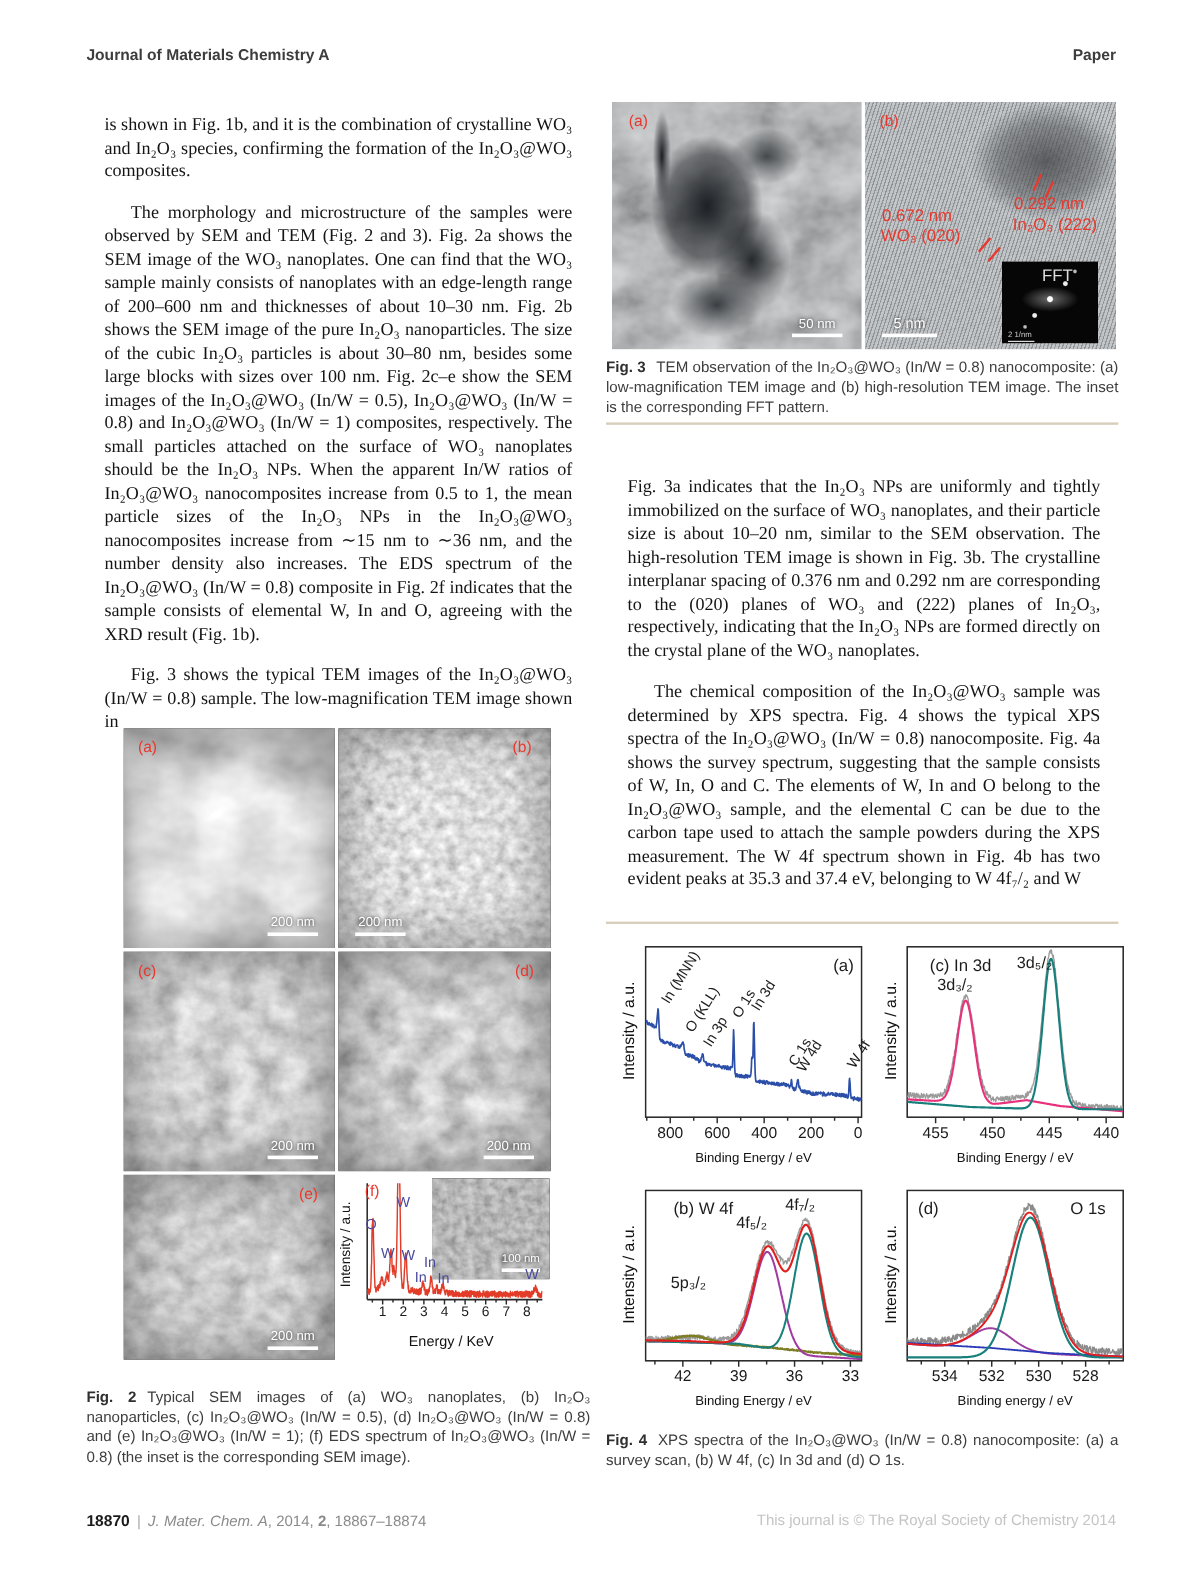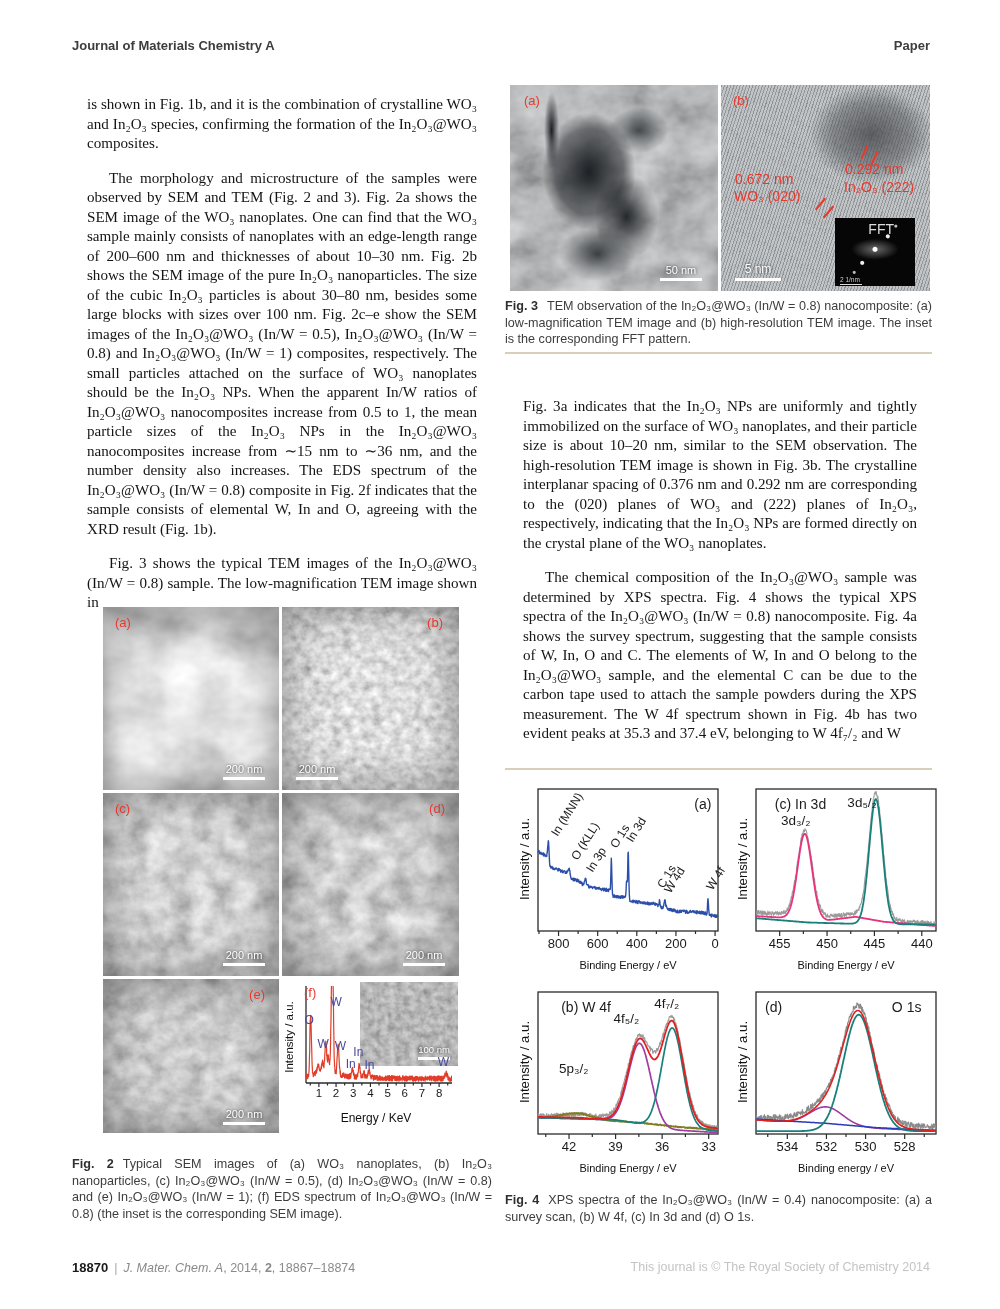--- a/index.html
+++ b/index.html
@@ -347,21 +347,21 @@
               <polyline points="1.0,128.1 1.3,128.1 1.6,128.1 2.0,128.1 2.3,128.2 2.6,128.2 2.9,128.2 3.3,128.2 3.6,128.2 3.9,128.3 4.2,128.3 4.5,128.3 4.9,128.3 5.2,128.3 5.5,128.4 5.8,128.4 6.1,128.4 6.5,128.4 6.8,128.4 7.1,128.5 7.4,128.5 7.8,128.5 8.1,128.5 8.4,128.5 8.7,128.6 9.0,128.6 9.4,128.6 9.7,128.6 10.0,128.6 10.3,128.7 10.6,128.7 11.0,128.7 11.3,128.7 11.6,128.7 11.9,128.8 12.3,128.8 12.6,128.8 12.9,128.8 13.2,128.8 13.5,128.8 13.9,128.9 14.2,128.9 14.5,128.9 14.8,128.9 15.1,128.9 15.5,129.0 15.8,129.0 16.1,129.0 16.4,129.0 16.7,129.0 17.1,129.1 17.4,129.1 17.7,129.1 18.0,129.1 18.4,129.1 18.7,129.2 19.0,129.2 19.3,129.2 19.6,129.2 20.0,129.2 20.3,129.3 20.6,129.3 20.9,129.3 21.2,129.3 21.6,129.3 21.9,129.4 22.2,129.4 22.5,129.4 22.9,129.4 23.2,129.4 23.5,129.5 23.8,129.5 24.1,129.5 24.5,129.5 24.8,129.5 25.1,129.5 25.4,129.6 25.7,129.6 26.1,129.6 26.4,129.6 26.7,129.6 27.0,129.7 27.4,129.7 27.7,129.7 28.0,129.7 28.3,129.7 28.6,129.8 29.0,129.8 29.3,129.8 29.6,129.8 29.9,129.8 30.2,129.9 30.6,129.9 30.9,129.9 31.2,129.9 31.5,129.9 31.9,130.0 32.2,130.0 32.5,130.0 32.8,130.0 33.1,130.0 33.5,130.1 33.8,130.1 34.1,130.1 34.4,130.1 34.8,130.1 35.1,130.2 35.4,130.2 35.7,130.2 36.0,130.2 36.4,130.2 36.7,130.2 37.0,130.3 37.3,130.3 37.6,130.3 38.0,130.3 38.3,130.3 38.6,130.4 38.9,130.4 39.3,130.4 39.6,130.4 39.9,130.4 40.2,130.5 40.5,130.5 40.9,130.5 41.2,130.5 41.5,130.5 41.8,130.6 42.1,130.6 42.5,130.6 42.8,130.6 43.1,130.6 43.4,130.7 43.8,130.7 44.1,130.7 44.4,130.7 44.7,130.7 45.0,130.8 45.4,130.8 45.7,130.8 46.0,130.8 46.3,130.8 46.6,130.9 47.0,130.9 47.3,130.9 47.6,130.9 47.9,130.9 48.2,130.9 48.6,131.0 48.9,131.0 49.2,131.0 49.5,131.0 49.9,131.0 50.2,131.1 50.5,131.1 50.8,131.1 51.1,131.1 51.5,131.1 51.8,131.2 52.1,131.2 52.4,131.2 52.7,131.2 53.1,131.2 53.4,131.3 53.7,131.3 54.0,131.3 54.4,131.3 54.7,131.3 55.0,131.4 55.3,131.4 55.6,131.4 56.0,131.4 56.3,131.4 56.6,131.5 56.9,131.5 57.2,131.5 57.6,131.5 57.9,131.5 58.2,131.6 58.5,131.6 58.9,131.6 59.2,131.6 59.5,131.6 59.8,131.6 60.1,131.7 60.5,131.7 60.8,131.7 61.1,131.7 61.4,131.7 61.8,131.8 62.1,131.8 62.4,131.8 62.7,131.8 63.0,131.8 63.4,131.9 63.7,131.9 64.0,131.9 64.3,131.9 64.6,131.9 65.0,132.0 65.3,132.0 65.6,132.0 65.9,132.0 66.3,132.0 66.6,132.1 66.9,132.1 67.2,132.1 67.5,132.1 67.9,132.1 68.2,132.2 68.5,132.2 68.8,132.2 69.1,132.2 69.5,132.2 69.8,132.3 70.1,132.3 70.4,132.3 70.8,132.3 71.1,132.3 71.4,132.3 71.7,132.4 72.0,132.4 72.4,132.4 72.7,132.5 73.0,132.5 73.3,132.5 73.6,132.5 74.0,132.6 74.3,132.6 74.6,132.6 74.9,132.7 75.3,132.7 75.6,132.7 75.9,132.7 76.2,132.8 76.5,132.8 76.9,132.8 77.2,132.9 77.5,132.9 77.8,132.9 78.1,132.9 78.5,133.0 78.8,133.0 79.1,133.0 79.4,133.0 79.7,133.1 80.1,133.1 80.4,133.1 80.7,133.2 81.0,133.2 81.4,133.2 81.7,133.2 82.0,133.3 82.3,133.3 82.6,133.3 83.0,133.4 83.3,133.4 83.6,133.4 83.9,133.4 84.2,133.5 84.6,133.5 84.9,133.5 85.2,133.6 85.5,133.6 85.9,133.6 86.2,133.6 86.5,133.7 86.8,133.7 87.1,133.7 87.5,133.7 87.8,133.8 88.1,133.8 88.4,133.8 88.7,133.9 89.1,133.9 89.4,133.9 89.7,133.9 90.0,134.0 90.4,134.0 90.7,134.0 91.0,134.1 91.3,134.1 91.6,134.1 92.0,134.1 92.3,134.2 92.6,134.2 92.9,134.2 93.3,134.2 93.6,134.3 93.9,134.3 94.2,134.3 94.5,134.4 94.9,134.4 95.2,134.4 95.5,134.4 95.8,134.5 96.1,134.5 96.5,134.5 96.8,134.6 97.1,134.6 97.4,134.6 97.8,134.6 98.1,134.7 98.4,134.7 98.7,134.7 99.0,134.8 99.4,134.8 99.7,134.8 100.0,134.8 100.3,134.9 100.6,134.9 101.0,134.9 101.3,134.9 101.6,135.0 101.9,135.0 102.3,135.0 102.6,135.1 102.9,135.1 103.2,135.1 103.5,135.1 103.9,135.2 104.2,135.2 104.5,135.2 104.8,135.3 105.1,135.3 105.5,135.3 105.8,135.3 106.1,135.4 106.4,135.4 106.7,135.4 107.1,135.5 107.4,135.5 107.7,135.5 108.0,135.5 108.4,135.6 108.7,135.6 109.0,135.6 109.3,135.6 109.6,135.7 110.0,135.7 110.3,135.7 110.6,135.8 110.9,135.8 111.2,135.8 111.6,135.8 111.9,135.9 112.2,135.9 112.5,135.9 112.9,136.0 113.2,136.0 113.5,136.0 113.8,136.0 114.1,136.1 114.5,136.1 114.8,136.1 115.1,136.2 115.4,136.2 115.7,136.2 116.1,136.2 116.4,136.3 116.7,136.3 117.0,136.3 117.4,136.3 117.7,136.4 118.0,136.4 118.3,136.4 118.6,136.5 119.0,136.5 119.3,136.5 119.6,136.5 119.9,136.6 120.2,136.6 120.6,136.6 120.9,136.6 121.2,136.7 121.5,136.7 121.9,136.7 122.2,136.7 122.5,136.7 122.8,136.7 123.1,136.7 123.5,136.8 123.8,136.8 124.1,136.8 124.4,136.8 124.8,136.8 125.1,136.8 125.4,136.8 125.7,136.9 126.0,136.9 126.4,136.9 126.7,136.9 127.0,136.9 127.3,136.9 127.6,137.0 128.0,137.0 128.3,137.0 128.6,137.0 128.9,137.0 129.3,137.0 129.6,137.0 129.9,137.1 130.2,137.1 130.5,137.1 130.9,137.1 131.2,137.1 131.5,137.1 131.8,137.1 132.1,137.2 132.5,137.2 132.8,137.2 133.1,137.2 133.4,137.2 133.8,137.2 134.1,137.3 134.4,137.3 134.7,137.3 135.0,137.3 135.4,137.3 135.7,137.3 136.0,137.3 136.3,137.4 136.6,137.4 137.0,137.4 137.3,137.4 137.6,137.4 137.9,137.4 138.2,137.4 138.6,137.5 138.9,137.5 139.2,137.5 139.5,137.5 139.9,137.5 140.2,137.5 140.5,137.6 140.8,137.6 141.1,137.6 141.5,137.6 141.8,137.6 142.1,137.6 142.4,137.6 142.7,137.7 143.1,137.7 143.4,137.7 143.7,137.7 144.0,137.7 144.4,137.7 144.7,137.7 145.0,137.8 145.3,137.8 145.6,137.8 146.0,137.8 146.3,137.8 146.6,137.8 146.9,137.9 147.2,137.9 147.6,137.9 147.9,137.9 148.2,137.9 148.5,137.9 148.9,137.9 149.2,138.0 149.5,138.0 149.8,138.0 150.1,138.0 150.5,138.0 150.8,138.0 151.1,138.1 151.4,138.1 151.8,138.1 152.1,138.1 152.4,138.1 152.7,138.1 153.0,138.1 153.4,138.2 153.7,138.2 154.0,138.2 154.3,138.2 154.6,138.2 155.0,138.2 155.3,138.2 155.6,138.3 155.9,138.3 156.3,138.3 156.6,138.3 156.9,138.3 157.2,138.3 157.5,138.4 157.9,138.4 158.2,138.4 158.5,138.4 158.8,138.4 159.1,138.4 159.5,138.4 159.8,138.5 160.1,138.5 160.4,138.5 160.8,138.5 161.1,138.5 161.4,138.5 161.7,138.5 162.0,138.6 162.4,138.6 162.7,138.6 163.0,138.6 163.3,138.6 163.6,138.6 164.0,138.7 164.3,138.7 164.6,138.7 164.9,138.7 165.3,138.7 165.6,138.7 165.9,138.7 166.2,138.8 166.5,138.8 166.9,138.8 167.2,138.8 167.5,138.8 167.8,138.8 168.1,138.8 168.5,138.9 168.8,138.9 169.1,138.9 169.4,138.9 169.7,138.9 170.1,138.9 170.4,139.0 170.7,139.0 171.0,139.0 171.4,139.0 171.7,139.0 172.0,139.0 172.3,139.0 172.6,139.1 173.0,139.1 173.3,139.1 173.6,139.1 173.9,139.1 174.2,139.1 174.6,139.1 174.9,139.2 175.2,139.2 175.5,139.2 175.9,139.2 176.2,139.2 176.5,139.2 176.8,139.3 177.1,139.3 177.5,139.3 177.8,139.3 178.1,139.3 178.4,139.3 178.7,139.3 179.1,139.4 179.4,139.4 179.7,139.4 180.0,139.4 180.4,139.4 180.7,139.4 181.0,139.4 " fill="none" stroke="#2a3ab8" stroke-width="1.5" stroke-linejoin="round"></polyline>
               <polyline points="1.0,140.2 1.3,140.2 1.6,140.2 2.0,140.2 2.3,140.2 2.6,140.2 2.9,140.2 3.3,140.2 3.6,140.2 3.9,140.2 4.2,140.2 4.5,140.2 4.9,140.2 5.2,140.2 5.5,140.2 5.8,140.2 6.1,140.2 6.5,140.2 6.8,140.2 7.1,140.2 7.4,140.2 7.8,140.2 8.1,140.2 8.4,140.2 8.7,140.2 9.0,140.2 9.4,140.2 9.7,140.2 10.0,140.2 10.3,140.2 10.6,140.2 11.0,140.2 11.3,140.2 11.6,140.2 11.9,140.2 12.3,140.2 12.6,140.2 12.9,140.2 13.2,140.2 13.5,140.2 13.9,140.2 14.2,140.2 14.5,140.2 14.8,140.2 15.1,140.2 15.5,140.2 15.8,140.2 16.1,140.2 16.4,140.2 16.7,140.2 17.1,140.2 17.4,140.2 17.7,140.2 18.0,140.2 18.4,140.2 18.7,140.2 19.0,140.2 19.3,140.2 19.6,140.2 20.0,140.2 20.3,140.2 20.6,140.2 20.9,140.2 21.2,140.2 21.6,140.2 21.9,140.2 22.2,140.2 22.5,140.2 22.9,140.2 23.2,140.2 23.5,140.2 23.8,140.2 24.1,140.2 24.5,140.2 24.8,140.2 25.1,140.2 25.4,140.2 25.7,140.2 26.1,140.2 26.4,140.2 26.7,140.2 27.0,140.2 27.4,140.2 27.7,140.2 28.0,140.2 28.3,140.2 28.6,140.2 29.0,140.2 29.3,140.2 29.6,140.2 29.9,140.2 30.2,140.2 30.6,140.2 30.9,140.2 31.2,140.2 31.5,140.2 31.9,140.2 32.2,140.2 32.5,140.2 32.8,140.2 33.1,140.2 33.5,140.2 33.8,140.2 34.1,140.2 34.4,140.2 34.8,140.2 35.1,140.2 35.4,140.2 35.7,140.2 36.0,140.2 36.4,140.2 36.7,140.2 37.0,140.2 37.3,140.2 37.6,140.2 38.0,140.1 38.3,140.1 38.6,140.1 38.9,140.1 39.3,140.1 39.6,140.1 39.9,140.1 40.2,140.1 40.5,140.1 40.9,140.1 41.2,140.1 41.5,140.1 41.8,140.1 42.1,140.1 42.5,140.1 42.8,140.1 43.1,140.1 43.4,140.1 43.8,140.1 44.1,140.1 44.4,140.1 44.7,140.1 45.0,140.1 45.4,140.1 45.7,140.1 46.0,140.1 46.3,140.1 46.6,140.1 47.0,140.0 47.3,140.0 47.6,140.0 47.9,140.0 48.2,140.0 48.6,140.0 48.9,140.0 49.2,140.0 49.5,139.9 49.9,139.9 50.2,139.9 50.5,139.9 50.8,139.9 51.1,139.9 51.5,139.8 51.8,139.8 52.1,139.8 52.4,139.7 52.7,139.7 53.1,139.7 53.4,139.7 53.7,139.6 54.0,139.6 54.4,139.5 54.7,139.5 55.0,139.4 55.3,139.4 55.6,139.3 56.0,139.3 56.3,139.2 56.6,139.2 56.9,139.1 57.2,139.0 57.6,139.0 57.9,138.9 58.2,138.8 58.5,138.7 58.9,138.6 59.2,138.5 59.5,138.4 59.8,138.3 60.1,138.2 60.5,138.1 60.8,137.9 61.1,137.8 61.4,137.7 61.8,137.5 62.1,137.3 62.4,137.2 62.7,137.0 63.0,136.8 63.4,136.6 63.7,136.4 64.0,136.2 64.3,136.0 64.6,135.8 65.0,135.5 65.3,135.3 65.6,135.0 65.9,134.7 66.3,134.4 66.6,134.1 66.9,133.8 67.2,133.5 67.5,133.2 67.9,132.8 68.2,132.4 68.5,132.0 68.8,131.6 69.1,131.2 69.5,130.8 69.8,130.3 70.1,129.9 70.4,129.4 70.8,128.9 71.1,128.3 71.4,127.8 71.7,127.2 72.0,126.7 72.4,126.1 72.7,125.4 73.0,124.8 73.3,124.1 73.6,123.5 74.0,122.8 74.3,122.0 74.6,121.3 74.9,120.5 75.3,119.7 75.6,118.9 75.9,118.1 76.2,117.2 76.5,116.3 76.9,115.4 77.2,114.5 77.5,113.5 77.8,112.6 78.1,111.6 78.5,110.5 78.8,109.5 79.1,108.4 79.4,107.3 79.7,106.2 80.1,105.1 80.4,103.9 80.7,102.8 81.0,101.6 81.4,100.4 81.7,99.1 82.0,97.9 82.3,96.6 82.6,95.3 83.0,94.0 83.3,92.6 83.6,91.3 83.9,89.9 84.2,88.5 84.6,87.2 84.9,85.7 85.2,84.3 85.5,82.9 85.9,81.5 86.2,80.0 86.5,78.5 86.8,77.1 87.1,75.6 87.5,74.1 87.8,72.6 88.1,71.2 88.4,69.7 88.7,68.2 89.1,66.7 89.4,65.2 89.7,63.7 90.0,62.3 90.4,60.8 90.7,59.3 91.0,57.9 91.3,56.4 91.6,55.0 92.0,53.6 92.3,52.2 92.6,50.8 92.9,49.5 93.3,48.1 93.6,46.8 93.9,45.5 94.2,44.2 94.5,43.0 94.9,41.8 95.2,40.6 95.5,39.4 95.8,38.3 96.1,37.2 96.5,36.2 96.8,35.1 97.1,34.1 97.4,33.2 97.8,32.3 98.1,31.4 98.4,30.6 98.7,29.8 99.0,29.1 99.4,28.4 99.7,27.7 100.0,27.1 100.3,26.6 100.6,26.1 101.0,25.6 101.3,25.2 101.6,24.8 101.9,24.5 102.3,24.3 102.6,24.0 102.9,23.9 103.2,23.8 103.5,23.7 103.9,23.7 104.2,23.8 104.5,23.9 104.8,24.0 105.1,24.2 105.5,24.5 105.8,24.8 106.1,25.1 106.4,25.5 106.7,26.0 107.1,26.5 107.4,27.0 107.7,27.6 108.0,28.3 108.4,29.0 108.7,29.7 109.0,30.5 109.3,31.3 109.6,32.2 110.0,33.1 110.3,34.0 110.6,35.0 110.9,36.0 111.2,37.1 111.6,38.2 111.9,39.3 112.2,40.4 112.5,41.6 112.9,42.8 113.2,44.1 113.5,45.3 113.8,46.6 114.1,48.0 114.5,49.3 114.8,50.6 115.1,52.0 115.4,53.4 115.7,54.8 116.1,56.3 116.4,57.7 116.7,59.1 117.0,60.6 117.4,62.1 117.7,63.5 118.0,65.0 118.3,66.5 118.6,68.0 119.0,69.5 119.3,71.0 119.6,72.4 119.9,73.9 120.2,75.4 120.6,76.9 120.9,78.4 121.2,79.8 121.5,81.3 121.9,82.7 122.2,84.1 122.5,85.6 122.8,87.0 123.1,88.4 123.5,89.7 123.8,91.1 124.1,92.5 124.4,93.8 124.8,95.1 125.1,96.4 125.4,97.7 125.7,99.0 126.0,100.2 126.4,101.4 126.7,102.6 127.0,103.8 127.3,105.0 127.6,106.1 128.0,107.2 128.3,108.3 128.6,109.4 128.9,110.4 129.3,111.4 129.6,112.4 129.9,113.4 130.2,114.4 130.5,115.3 130.9,116.2 131.2,117.1 131.5,118.0 131.8,118.8 132.1,119.6 132.5,120.4 132.8,121.2 133.1,121.9 133.4,122.7 133.8,123.4 134.1,124.1 134.4,124.7 134.7,125.4 135.0,126.0 135.4,126.6 135.7,127.2 136.0,127.7 136.3,128.3 136.6,128.8 137.0,129.3 137.3,129.8 137.6,130.3 137.9,130.7 138.2,131.2 138.6,131.6 138.9,132.0 139.2,132.4 139.5,132.7 139.9,133.1 140.2,133.5 140.5,133.8 140.8,134.1 141.1,134.4 141.5,134.7 141.8,135.0 142.1,135.2 142.4,135.5 142.7,135.7 143.1,136.0 143.4,136.2 143.7,136.4 144.0,136.6 144.4,136.8 144.7,137.0 145.0,137.2 145.3,137.3 145.6,137.5 146.0,137.6 146.3,137.8 146.6,137.9 146.9,138.0 147.2,138.2 147.6,138.3 147.9,138.4 148.2,138.5 148.5,138.6 148.9,138.7 149.2,138.8 149.5,138.9 149.8,138.9 150.1,139.0 150.5,139.1 150.8,139.2 151.1,139.2 151.4,139.3 151.8,139.3 152.1,139.4 152.4,139.4 152.7,139.5 153.0,139.5 153.4,139.6 153.7,139.6 154.0,139.6 154.3,139.7 154.6,139.7 155.0,139.7 155.3,139.8 155.6,139.8 155.9,139.8 156.3,139.8 156.6,139.9 156.9,139.9 157.2,139.9 157.5,139.9 157.9,139.9 158.2,140.0 158.5,140.0 158.8,140.0 159.1,140.0 159.5,140.0 159.8,140.0 160.1,140.0 160.4,140.0 160.8,140.1 161.1,140.1 161.4,140.1 161.7,140.1 162.0,140.1 162.4,140.1 162.7,140.1 163.0,140.1 163.3,140.1 163.6,140.1 164.0,140.1 164.3,140.1 164.6,140.1 164.9,140.1 165.3,140.1 165.6,140.1 165.9,140.1 166.2,140.1 166.5,140.1 166.9,140.1 167.2,140.1 167.5,140.1 167.8,140.1 168.1,140.1 168.5,140.1 168.8,140.1 169.1,140.1 169.4,140.1 169.7,140.1 170.1,140.2 170.4,140.2 170.7,140.2 171.0,140.2 171.4,140.2 171.7,140.2 172.0,140.2 172.3,140.2 172.6,140.2 173.0,140.2 173.3,140.2 173.6,140.2 173.9,140.2 174.2,140.2 174.6,140.2 174.9,140.2 175.2,140.2 175.5,140.2 175.9,140.2 176.2,140.2 176.5,140.2 176.8,140.2 177.1,140.2 177.5,140.2 177.8,140.2 178.1,140.2 178.4,140.2 178.7,140.2 179.1,140.2 179.4,140.2 179.7,140.2 180.0,140.2 180.4,140.2 180.7,140.2 181.0,140.2 " fill="none" stroke="#17807c" stroke-width="1.8" stroke-linejoin="round"></polyline>
               <polyline points="1.0,128.8 1.3,128.8 1.6,128.8 2.0,128.9 2.3,128.9 2.6,128.9 2.9,128.9 3.3,129.0 3.6,129.0 3.9,129.0 4.2,129.0 4.5,129.1 4.9,129.1 5.2,129.1 5.5,129.1 5.8,129.2 6.1,129.2 6.5,129.2 6.8,129.2 7.1,129.3 7.4,129.3 7.8,129.3 8.1,129.3 8.4,129.4 8.7,129.4 9.0,129.4 9.4,129.4 9.7,129.4 10.0,129.5 10.3,129.5 10.6,129.5 11.0,129.5 11.3,129.6 11.6,129.6 11.9,129.6 12.3,129.6 12.6,129.6 12.9,129.7 13.2,129.7 13.5,129.7 13.9,129.7 14.2,129.8 14.5,129.8 14.8,129.8 15.1,129.8 15.5,129.8 15.8,129.9 16.1,129.9 16.4,129.9 16.7,129.9 17.1,129.9 17.4,129.9 17.7,130.0 18.0,130.0 18.4,130.0 18.7,130.0 19.0,130.0 19.3,130.0 19.6,130.0 20.0,130.1 20.3,130.1 20.6,130.1 20.9,130.1 21.2,130.1 21.6,130.1 21.9,130.1 22.2,130.1 22.5,130.1 22.9,130.1 23.2,130.2 23.5,130.2 23.8,130.2 24.1,130.2 24.5,130.2 24.8,130.2 25.1,130.2 25.4,130.2 25.7,130.2 26.1,130.2 26.4,130.2 26.7,130.1 27.0,130.1 27.4,130.1 27.7,130.1 28.0,130.1 28.3,130.1 28.6,130.1 29.0,130.1 29.3,130.1 29.6,130.0 29.9,130.0 30.2,130.0 30.6,130.0 30.9,130.0 31.2,129.9 31.5,129.9 31.9,129.9 32.2,129.8 32.5,129.8 32.8,129.8 33.1,129.7 33.5,129.7 33.8,129.6 34.1,129.6 34.4,129.6 34.8,129.5 35.1,129.5 35.4,129.4 35.7,129.3 36.0,129.3 36.4,129.2 36.7,129.2 37.0,129.1 37.3,129.0 37.6,129.0 38.0,128.9 38.3,128.8 38.6,128.7 38.9,128.7 39.3,128.6 39.6,128.5 39.9,128.4 40.2,128.3 40.5,128.2 40.9,128.1 41.2,128.0 41.5,127.9 41.8,127.8 42.1,127.7 42.5,127.6 42.8,127.5 43.1,127.4 43.4,127.2 43.8,127.1 44.1,127.0 44.4,126.9 44.7,126.7 45.0,126.6 45.4,126.5 45.7,126.3 46.0,126.2 46.3,126.0 46.6,125.9 47.0,125.7 47.3,125.6 47.6,125.4 47.9,125.2 48.2,125.1 48.6,124.9 48.9,124.7 49.2,124.6 49.5,124.4 49.9,124.2 50.2,124.0 50.5,123.8 50.8,123.6 51.1,123.5 51.5,123.3 51.8,123.1 52.1,122.9 52.4,122.7 52.7,122.4 53.1,122.2 53.4,122.0 53.7,121.8 54.0,121.6 54.4,121.4 54.7,121.1 55.0,120.9 55.3,120.7 55.6,120.4 56.0,120.2 56.3,120.0 56.6,119.7 56.9,119.5 57.2,119.2 57.6,118.9 57.9,118.7 58.2,118.4 58.5,118.2 58.9,117.9 59.2,117.6 59.5,117.3 59.8,117.0 60.1,116.8 60.5,116.5 60.8,116.2 61.1,115.9 61.4,115.5 61.8,115.2 62.1,114.9 62.4,114.6 62.7,114.3 63.0,113.9 63.4,113.6 63.7,113.2 64.0,112.9 64.3,112.5 64.6,112.2 65.0,111.8 65.3,111.4 65.6,111.0 65.9,110.6 66.3,110.2 66.6,109.8 66.9,109.4 67.2,108.9 67.5,108.5 67.9,108.0 68.2,107.6 68.5,107.1 68.8,106.6 69.1,106.1 69.5,105.6 69.8,105.1 70.1,104.6 70.4,104.1 70.8,103.5 71.1,103.0 71.4,102.4 71.7,101.8 72.0,101.2 72.4,100.6 72.7,100.0 73.0,99.3 73.3,98.7 73.6,98.0 74.0,97.3 74.3,96.6 74.6,95.9 74.9,95.2 75.3,94.5 75.6,93.7 75.9,93.0 76.2,92.2 76.5,91.4 76.9,90.6 77.2,89.7 77.5,88.9 77.8,88.0 78.1,87.2 78.5,86.3 78.8,85.4 79.1,84.4 79.4,83.5 79.7,82.6 80.1,81.6 80.4,80.6 80.7,79.6 81.0,78.6 81.4,77.6 81.7,76.6 82.0,75.5 82.3,74.5 82.6,73.4 83.0,72.3 83.3,71.2 83.6,70.1 83.9,69.0 84.2,67.9 84.6,66.8 84.9,65.6 85.2,64.5 85.5,63.3 85.9,62.2 86.2,61.0 86.5,59.9 86.8,58.7 87.1,57.5 87.5,56.4 87.8,55.2 88.1,54.0 88.4,52.9 88.7,51.7 89.1,50.5 89.4,49.4 89.7,48.2 90.0,47.1 90.4,46.0 90.7,44.8 91.0,43.7 91.3,42.6 91.6,41.5 92.0,40.4 92.3,39.4 92.6,38.3 92.9,37.3 93.3,36.3 93.6,35.3 93.9,34.3 94.2,33.3 94.5,32.4 94.9,31.5 95.2,30.6 95.5,29.7 95.8,28.9 96.1,28.1 96.5,27.3 96.8,26.6 97.1,25.9 97.4,25.2 97.8,24.6 98.1,24.0 98.4,23.4 98.7,22.9 99.0,22.4 99.4,21.9 99.7,21.5 100.0,21.1 100.3,20.7 100.6,20.4 101.0,20.2 101.3,20.0 101.6,19.8 101.9,19.6 102.3,19.5 102.6,19.5 102.9,19.5 103.2,19.5 103.5,19.6 103.9,19.7 104.2,19.8 104.5,20.0 104.8,20.3 105.1,20.6 105.5,20.9 105.8,21.3 106.1,21.7 106.4,22.2 106.7,22.7 107.1,23.2 107.4,23.8 107.7,24.4 108.0,25.0 108.4,25.7 108.7,26.5 109.0,27.3 109.3,28.1 109.6,28.9 110.0,29.8 110.3,30.7 110.6,31.6 110.9,32.6 111.2,33.6 111.6,34.7 111.9,35.7 112.2,36.8 112.5,38.0 112.9,39.1 113.2,40.3 113.5,41.5 113.8,42.7 114.1,43.9 114.5,45.2 114.8,46.5 115.1,47.8 115.4,49.1 115.7,50.4 116.1,51.7 116.4,53.1 116.7,54.5 117.0,55.8 117.4,57.2 117.7,58.6 118.0,60.0 118.3,61.4 118.6,62.8 119.0,64.2 119.3,65.6 119.6,67.1 119.9,68.5 120.2,69.9 120.6,71.3 120.9,72.7 121.2,74.1 121.5,75.5 121.9,76.9 122.2,78.3 122.5,79.6 122.8,81.0 123.1,82.4 123.5,83.7 123.8,85.0 124.1,86.4 124.4,87.7 124.8,89.0 125.1,90.2 125.4,91.5 125.7,92.7 126.0,94.0 126.4,95.2 126.7,96.4 127.0,97.6 127.3,98.7 127.6,99.9 128.0,101.0 128.3,102.1 128.6,103.2 128.9,104.3 129.3,105.3 129.6,106.3 129.9,107.3 130.2,108.3 130.5,109.3 130.9,110.3 131.2,111.2 131.5,112.1 131.8,113.0 132.1,113.8 132.5,114.7 132.8,115.5 133.1,116.3 133.4,117.1 133.8,117.9 134.1,118.6 134.4,119.3 134.7,120.0 135.0,120.7 135.4,121.4 135.7,122.0 136.0,122.7 136.3,123.3 136.6,123.9 137.0,124.4 137.3,125.0 137.6,125.5 137.9,126.0 138.2,126.5 138.6,127.0 138.9,127.5 139.2,128.0 139.5,128.4 139.9,128.8 140.2,129.2 140.5,129.6 140.8,130.0 141.1,130.4 141.5,130.8 141.8,131.1 142.1,131.4 142.4,131.7 142.7,132.0 143.1,132.3 143.4,132.6 143.7,132.9 144.0,133.2 144.4,133.4 144.7,133.7 145.0,133.9 145.3,134.1 145.6,134.3 146.0,134.5 146.3,134.7 146.6,134.9 146.9,135.1 147.2,135.3 147.6,135.4 147.9,135.6 148.2,135.7 148.5,135.9 148.9,136.0 149.2,136.1 149.5,136.3 149.8,136.4 150.1,136.5 150.5,136.6 150.8,136.7 151.1,136.8 151.4,136.9 151.8,137.0 152.1,137.1 152.4,137.2 152.7,137.3 153.0,137.3 153.4,137.4 153.7,137.5 154.0,137.5 154.3,137.6 154.6,137.7 155.0,137.7 155.3,137.8 155.6,137.8 155.9,137.9 156.3,137.9 156.6,138.0 156.9,138.0 157.2,138.1 157.5,138.1 157.9,138.2 158.2,138.2 158.5,138.2 158.8,138.3 159.1,138.3 159.5,138.3 159.8,138.4 160.1,138.4 160.4,138.4 160.8,138.4 161.1,138.5 161.4,138.5 161.7,138.5 162.0,138.5 162.4,138.6 162.7,138.6 163.0,138.6 163.3,138.6 163.6,138.7 164.0,138.7 164.3,138.7 164.6,138.7 164.9,138.7 165.3,138.8 165.6,138.8 165.9,138.8 166.2,138.8 166.5,138.8 166.9,138.8 167.2,138.9 167.5,138.9 167.8,138.9 168.1,138.9 168.5,138.9 168.8,138.9 169.1,139.0 169.4,139.0 169.7,139.0 170.1,139.0 170.4,139.0 170.7,139.0 171.0,139.0 171.4,139.1 171.7,139.1 172.0,139.1 172.3,139.1 172.6,139.1 173.0,139.1 173.3,139.1 173.6,139.1 173.9,139.2 174.2,139.2 174.6,139.2 174.9,139.2 175.2,139.2 175.5,139.2 175.9,139.2 176.2,139.3 176.5,139.3 176.8,139.3 177.1,139.3 177.5,139.3 177.8,139.3 178.1,139.3 178.4,139.3 178.7,139.4 179.1,139.4 179.4,139.4 179.7,139.4 180.0,139.4 180.4,139.4 180.7,139.4 181.0,139.4 " fill="none" stroke="#e02020" stroke-width="1.6" stroke-linejoin="round"></polyline>
             </g>
           </svg>
       <div class="clab" style="left: 18.6087px; top: 9px; color: rgb(28, 28, 28); font-size: 14px; transform: translateX(-50%);">(d)</div><div class="clab" style="left: 151.652px; top: 9px; color: rgb(28, 28, 28); font-size: 14px; transform: translateX(-50%);">O 1s</div></div>
       <div class="xlab">Binding energy / eV</div>
     </div>
   </div>
   <div class="cap" style="left:505px;top:1192px;width:427px;">
-    <b>Fig. 4</b><span>XPS spectra of the In₂O₃@WO₃ (In/W = 0.4) nanocomposite: (a) a survey scan, (b) W 4f, (c) In 3d and (d) O 1s.</span>
+    <b>Fig. 4</b><span>XPS spectra of the In₂O₃@WO₃ (In/W = 0.8) nanocomposite: (a) a survey scan, (b) W 4f, (c) In 3d and (d) O 1s.</span>
   </div>
 
   <div class="figwrap" style="left:103px;top:607px;width:356px;height:526px;">
     <div class="panel" style="left:0;top:0;width:176px;height:183px;background:#4a5055;">
       <svg class="tex">
           <rect width="100%" height="100%" filter="url(#nzA)"></rect>
         </svg>
       <div class="vig"></div>
       <span class="plab" style="left:12px;top:8px;">(a)</span>
       <div class="sb" style="right:14px;bottom:10px;">

